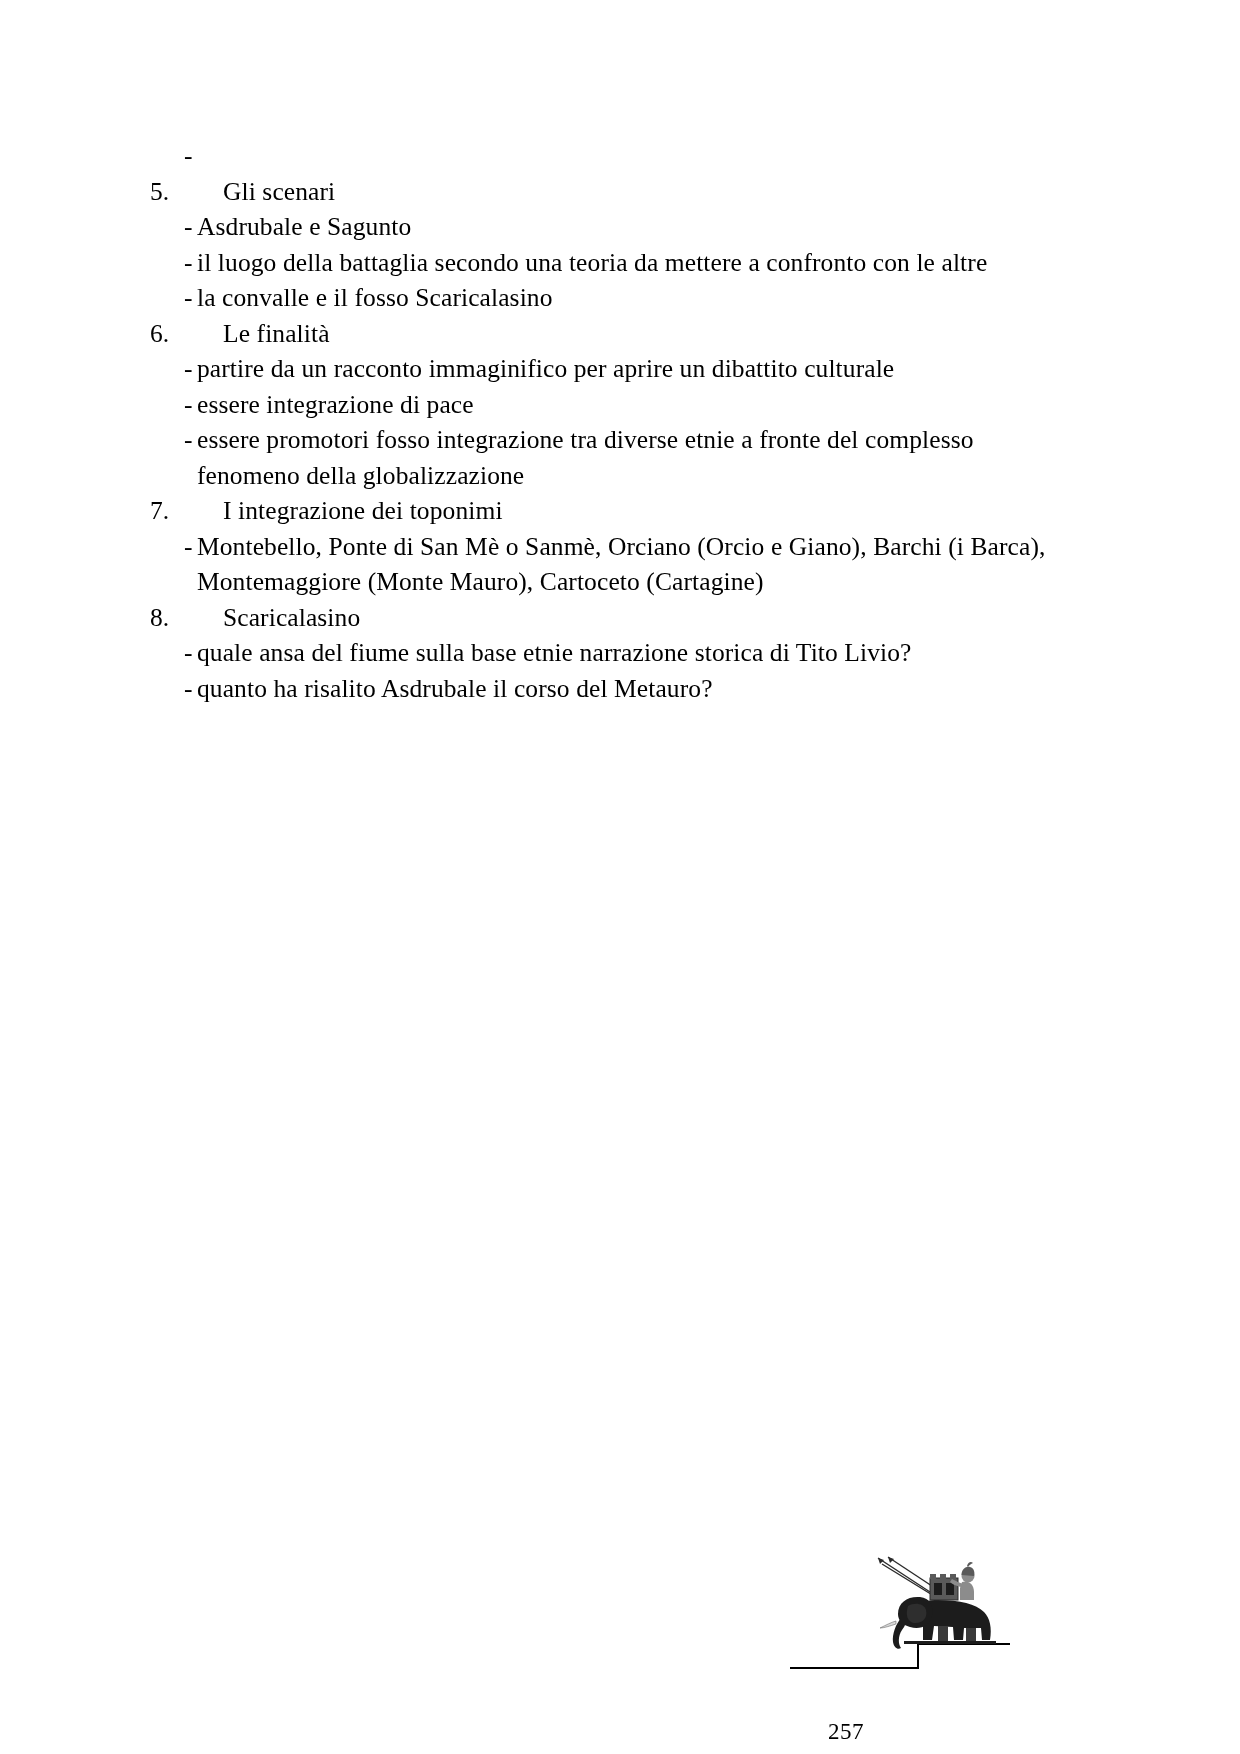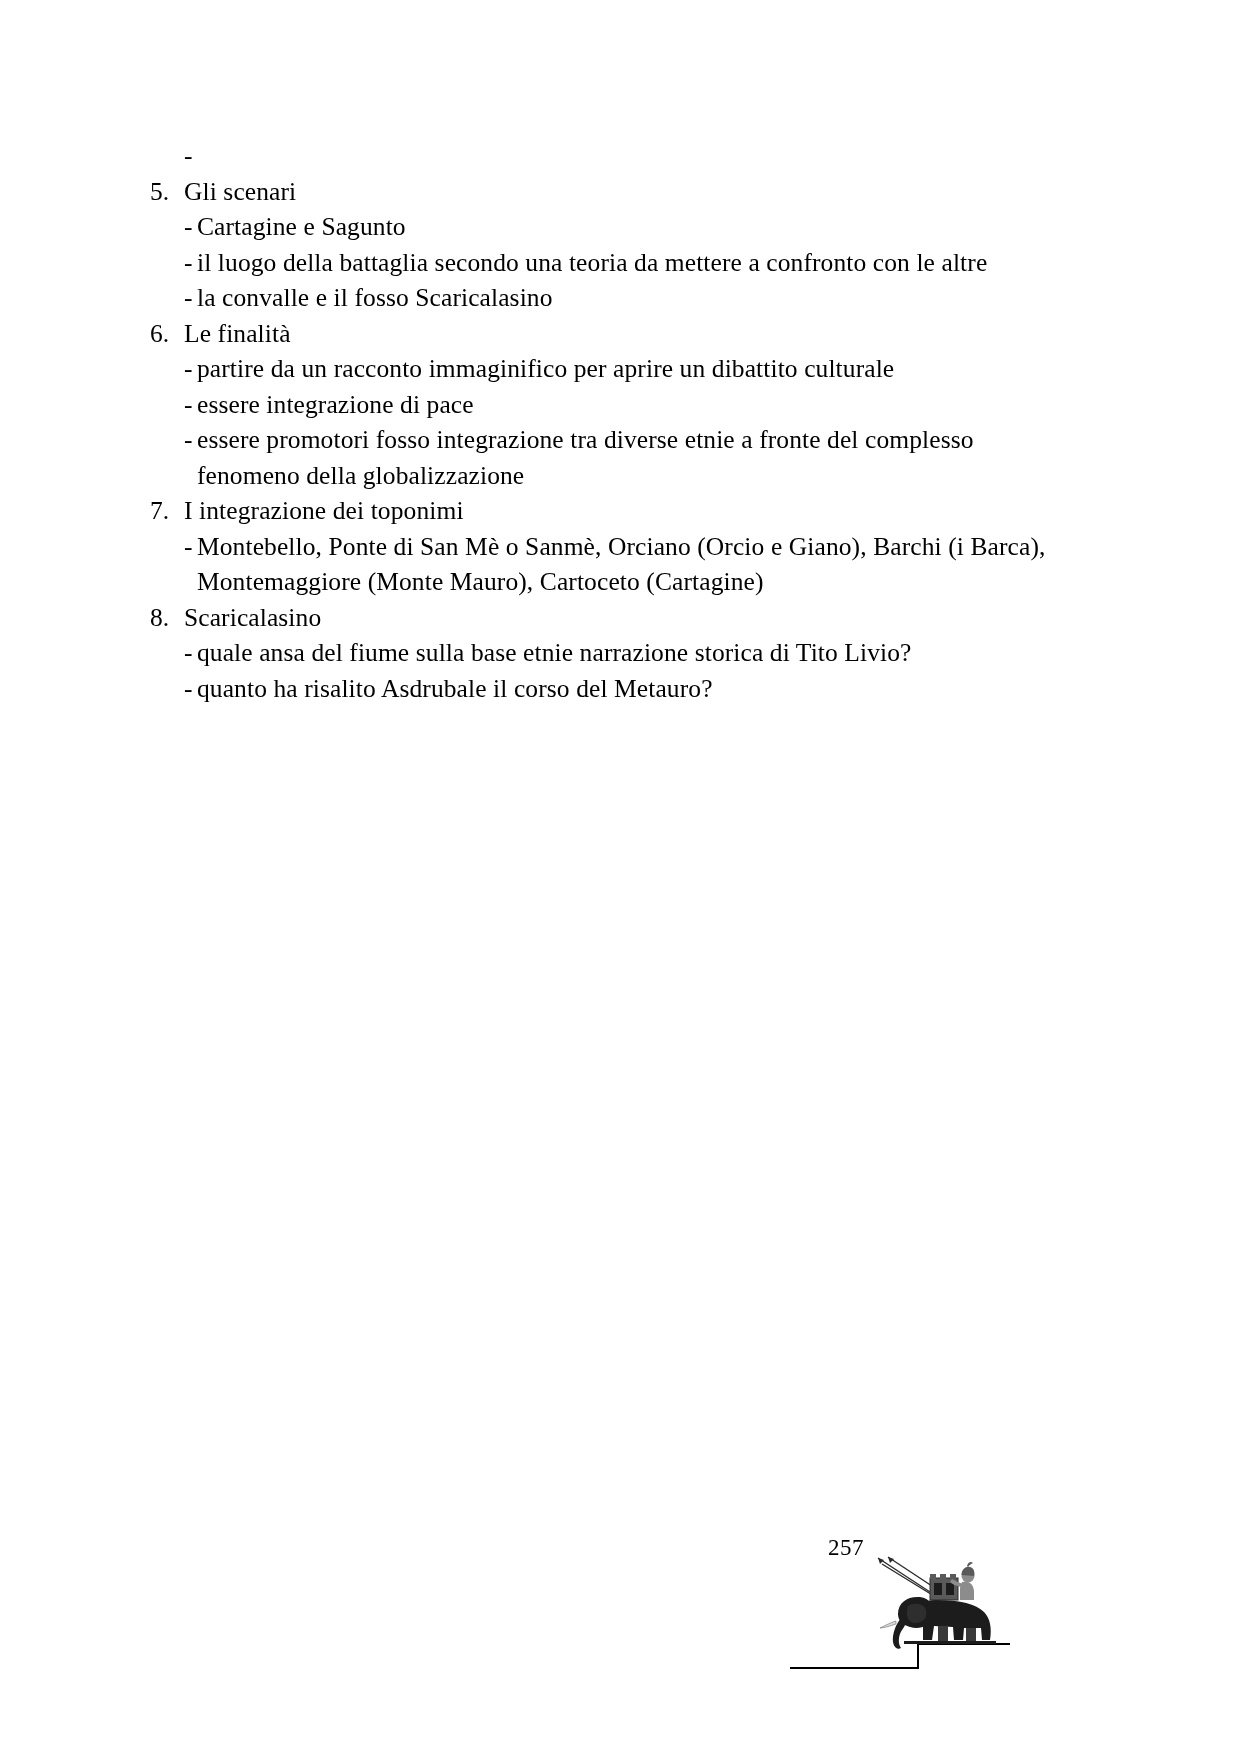--- a/index.html
+++ b/index.html
@@ -36,20 +36,21 @@
   }
 
   .numbered-line .num {
     width: 34px;
     flex: 0 0 34px;
     text-align: left;
   }
 
   .numbered-line .num-text {
     flex: 1 1 auto;
+    margin-left: 39px;
   }
 
   
   .dash-line {
     display: flex;
     align-items: flex-start;
     font-size: 25.5px;
     line-height: 35.5px;
     padding-left: 34px;
     letter-spacing: 0.1px;
@@ -77,21 +78,21 @@
   }
 
   .plain-dash-line .dash {
     width: 13px;
     flex: 0 0 13px;
   }
 
   .page-number {
     position: absolute;
     left: 828px;
-    top: 1535px;
+    top: 1719px;
     font-size: 23px;
     line-height: 26px;
     font-family: "Liberation Serif", "DejaVu Serif", serif;
     color: #000000;
     letter-spacing: 0.5px;
   }
 
   .footer-rule {
     position: absolute;
     left: 0;
@@ -121,21 +122,21 @@
       <span class="dash">-</span>
     </div>
 
     <div class="numbered-line">
       <span class="num">5.</span>
       <span class="num-text">Gli scenari</span>
     </div>
 
     <div class="dash-line">
       <span class="dash">-</span>
-      <span class="dash-text">Cartagine e Sagunto</span>
+      <span class="dash-text">Asdrubale e Sagunto</span>
     </div>
 
     <div class="dash-line">
       <span class="dash">-</span>
       <span class="dash-text">il luogo della battaglia secondo una teoria da mettere a confronto con le altre</span>
     </div>
 
     <div class="dash-line">
       <span class="dash">-</span>
       <span class="dash-text">la convalle e il fosso Scaricalasino</span>

